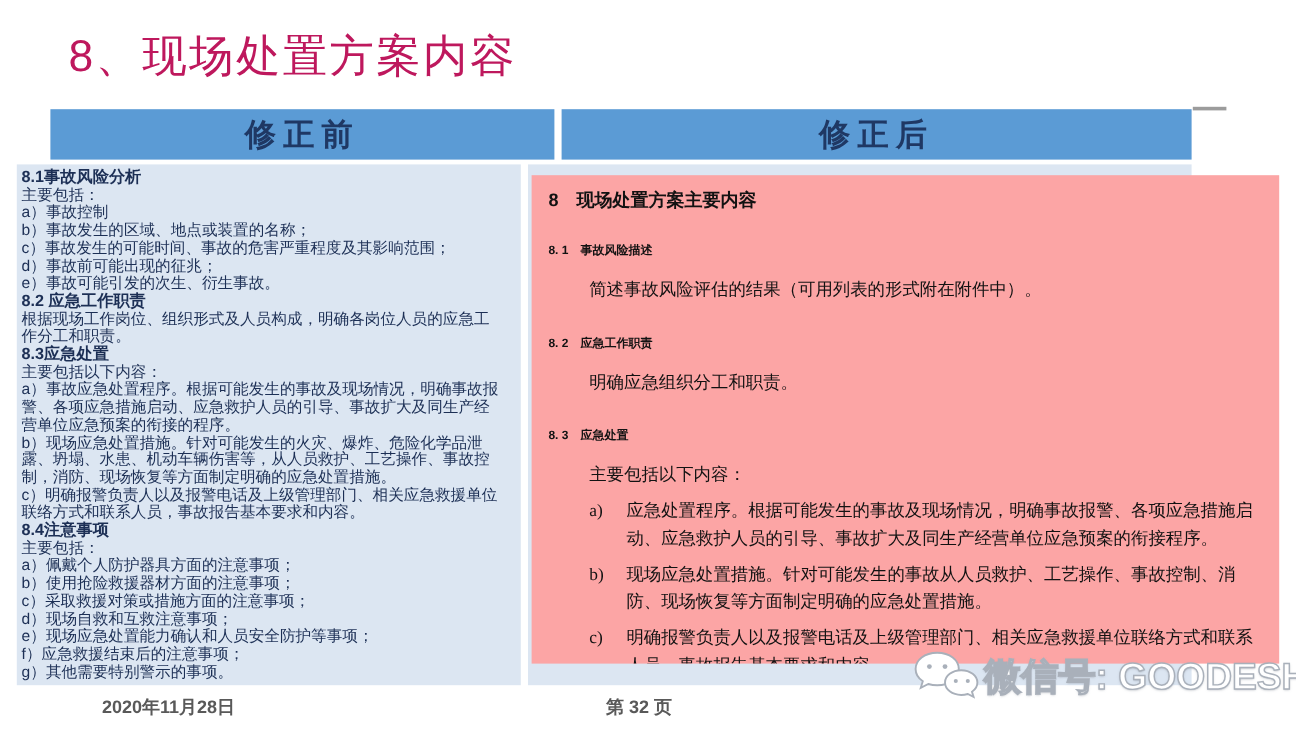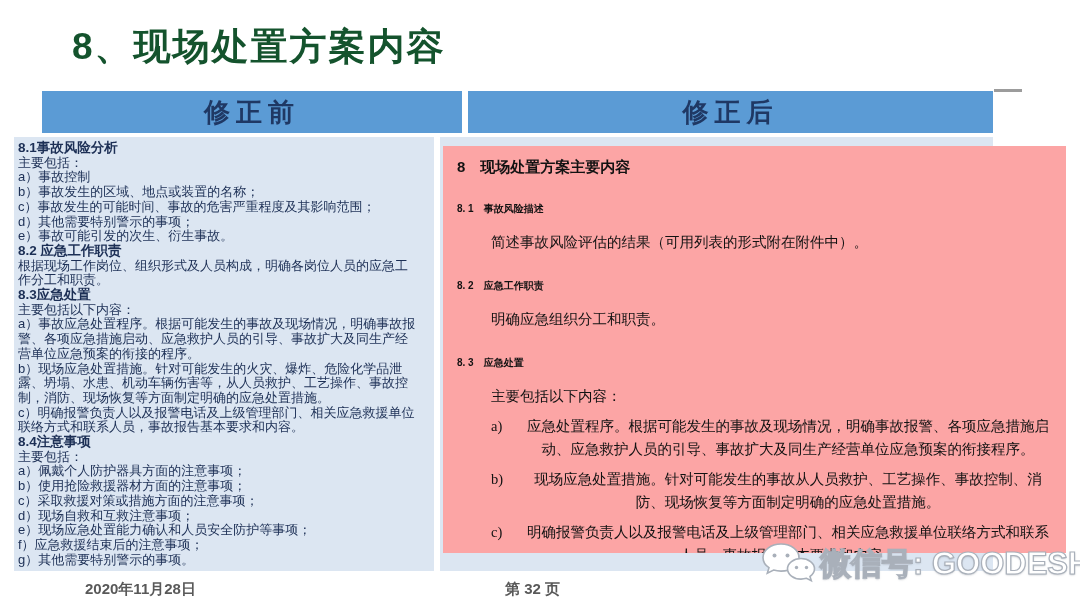--- a/index.html
+++ b/index.html
@@ -1,20 +1,20 @@
 <!DOCTYPE html>
 <html><head>
 <meta charset="utf-8">
 <style>
   html,body{margin:0;padding:0;}
   body{width:1080px;height:608px;background:#ffffff;font-family:"Liberation Sans",sans-serif;}
   .slide{position:relative;width:1080px;height:608px;background:#ffffff;overflow:hidden;}
 
-  .title{position:absolute;left:72px;top:22px;margin:0;font-size:37px;font-weight:bold;
-         color:#14532d;letter-spacing:2px;white-space:nowrap;}
+  .title{position:absolute;left:57px;top:22px;margin:0;font-size:37px;font-weight:normal;
+         color:#be185d;letter-spacing:2px;white-space:nowrap;}
 
   .deco-dash{position:absolute;left:994px;top:89px;width:28px;height:3px;background:#9c9c9c;}
 
   .cmp-table{position:absolute;left:14px;top:91px;width:979px;height:480px;}
   .thead{display:flex;gap:6px;height:42px;}
   .th{background:#5b9bd5;color:#1f3864;display:flex;align-items:center;justify-content:center;
       font-family:"Liberation Serif",serif;font-weight:bold;font-size:26px;letter-spacing:6px;}
   .th-before{width:420px;margin-left:28px;}
   .th-after{flex:1;}
   .tbody{display:flex;gap:6px;height:434px;margin-top:4px;}
@@ -26,21 +26,21 @@
   .bl.bold{font-weight:bold;font-size:13.5px;}
 
   .after-box{position:absolute;left:443px;top:146px;width:623px;height:407px;background:#fca5a5;
              box-sizing:border-box;padding:8px 12px 0 12px;overflow:hidden;
              font-family:"Liberation Serif",serif;color:#121212;font-size:14.5px;}
   .a-title{font-family:"Liberation Sans",sans-serif;font-weight:bold;font-size:15px;margin:4px 0 0 2px;}
   .a-heading{font-family:"Liberation Sans",sans-serif;font-weight:bold;font-size:10px;margin:25px 0 0 2px;}
   .a-para{margin:15px 0 0 36px;line-height:23px;}
   .a-item{display:flex;margin:7px 0 0 36px;line-height:23px;}
   .a-item .lbl{flex:none;width:31px;}
-  .a-item .txt{flex:1;text-align:center;}
+  .a-item .txt{flex:1;}
 
   .footer-date{position:absolute;left:85px;top:580px;font-size:15px;font-weight:600;color:#595959;}
   .footer-page{position:absolute;left:505px;top:580px;font-size:15px;font-weight:600;color:#595959;}
 
   .watermark{position:absolute;left:760px;top:540px;display:flex;align-items:center;height:48px;}
   .watermark .wm-text{font-size:31px;font-weight:bold;color:#ffffff;white-space:nowrap;
       -webkit-text-stroke:1.2px #a9b0ba;
       text-shadow:0 1px 2px rgba(120,128,140,.55);}
   .wm-icon{margin-right:4px;}
 </style>
@@ -58,21 +58,21 @@
       <div class="th th-before">修正前</div>
       <div class="th th-after">修正后</div>
     </div>
     <div class="tbody">
       <div class="cell cell-before" id="before-content">
           <div class="bl bold">8.1事故风险分析</div>
           <div class="bl">主要包括：</div>
           <div class="bl">a）事故控制</div>
           <div class="bl">b）事故发生的区域、地点或装置的名称；</div>
           <div class="bl">c）事故发生的可能时间、事故的危害严重程度及其影响范围；</div>
-          <div class="bl">d）其他需要特别警示的事项；</div>
+          <div class="bl">d）事故前可能出现的征兆；</div>
           <div class="bl">e）事故可能引发的次生、衍生事故。</div>
           <div class="bl bold">8.2 应急工作职责</div>
           <div class="bl">根据现场工作岗位、组织形式及人员构成，明确各岗位人员的应急工作分工和职责。</div>
           <div class="bl bold">8.3应急处置</div>
           <div class="bl">主要包括以下内容：</div>
           <div class="bl">a）事故应急处置程序。根据可能发生的事故及现场情况，明确事故报警、各项应急措施启动、应急救护人员的引导、事故扩大及同生产经营单位应急预案的衔接的程序。</div>
           <div class="bl">b）现场应急处置措施。针对可能发生的火灾、爆炸、危险化学品泄露、坍塌、水患、机动车辆伤害等，从人员救护、工艺操作、事故控制，消防、现场恢复等方面制定明确的应急处置措施。</div>
           <div class="bl">c）明确报警负责人以及报警电话及上级管理部门、相关应急救援单位联络方式和联系人员，事故报告基本要求和内容。</div>
           <div class="bl bold">8.4注意事项</div>
           <div class="bl">主要包括：</div>

